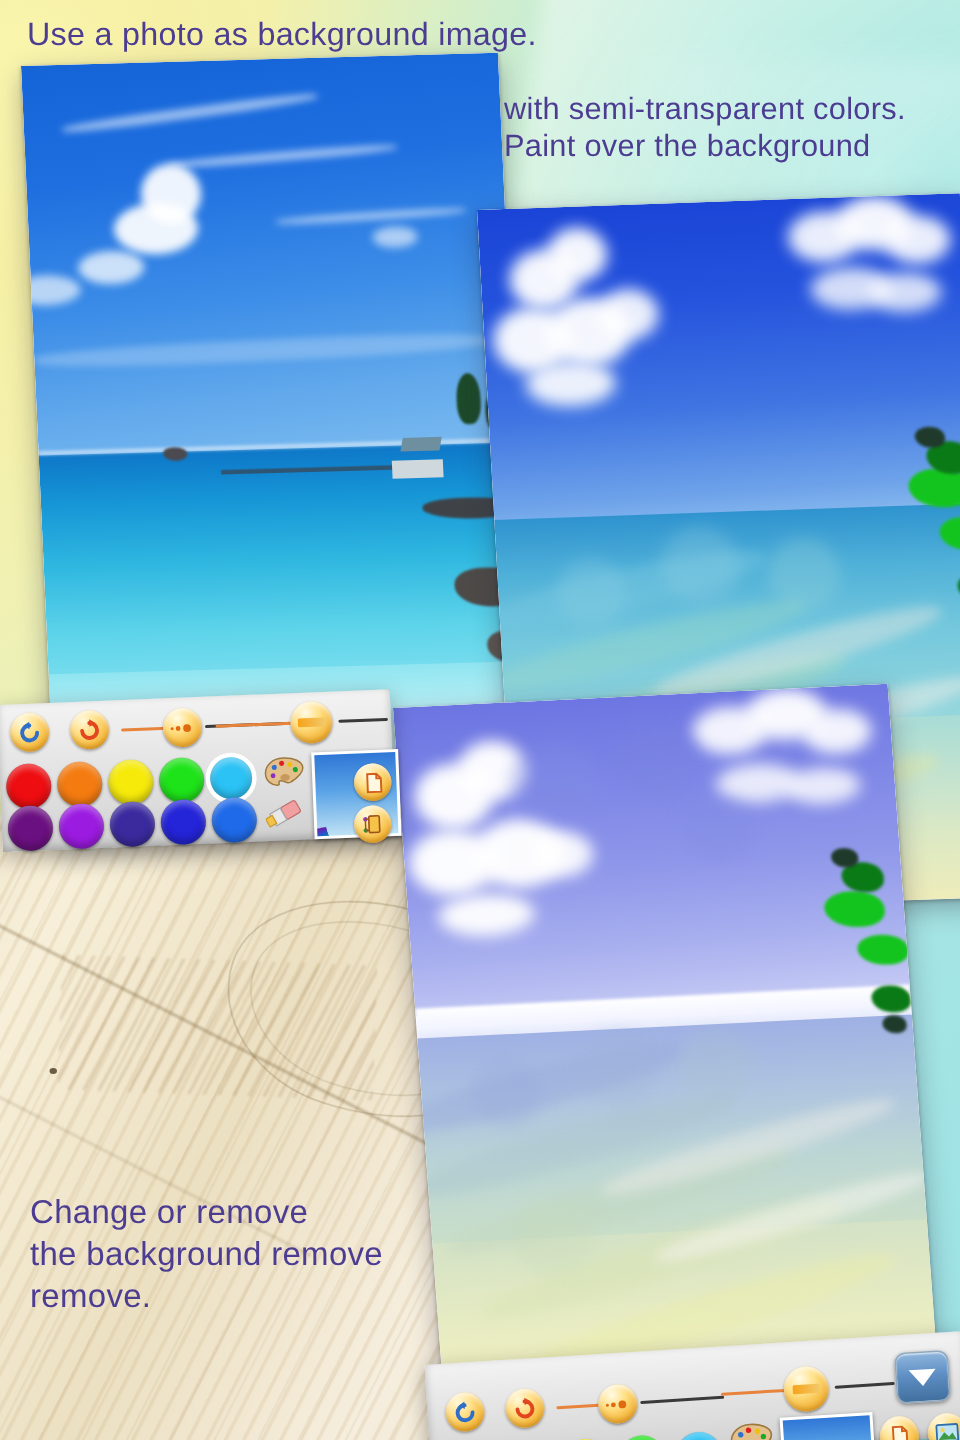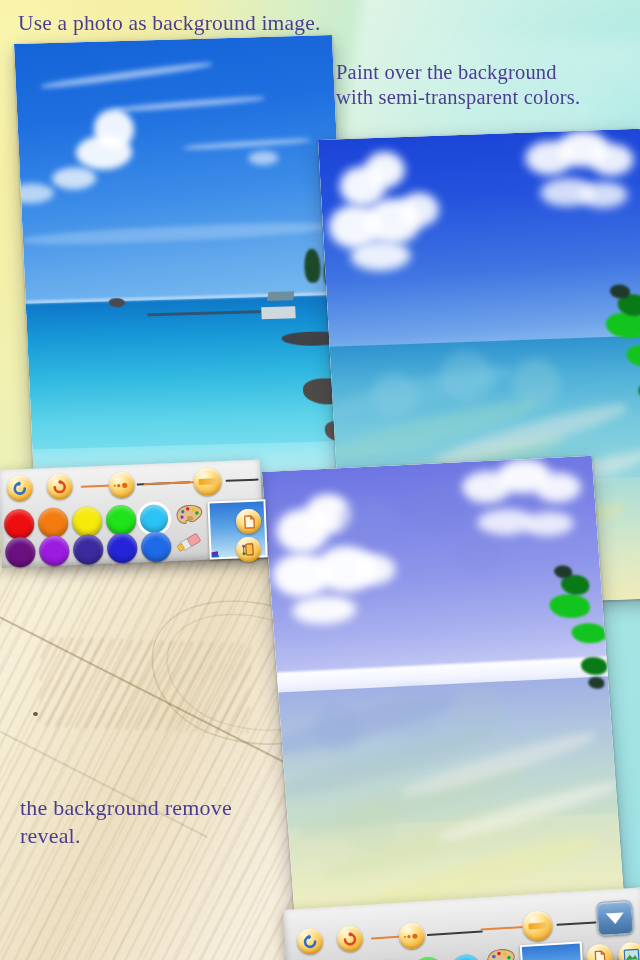--- a/index.html
+++ b/index.html
@@ -1,21 +1,21 @@
 <!DOCTYPE html>
 <html><head>
 <meta charset="utf-8">
 <style>
   html,body{margin:0;padding:0;}
   body{
     width:640px;height:960px;overflow:hidden;position:relative;
     font-family:"Liberation Sans",sans-serif;
     background:#efe9c9;
   }
-  .stage{position:absolute;inset:0;width:640px;height:960px;overflow:hidden;font-family:Liberation Serif, serif;}
+  .stage{position:absolute;inset:0;width:640px;height:960px;overflow:hidden;}
 
   
   .bg-base{position:absolute;inset:0;
     background:
       radial-gradient(120% 90% at 98% 12%, #9fe6e0 0%, #b9ecdf 22%, rgba(205,238,214,0) 60%),
       radial-gradient(90% 70% at 2% 6%, #fbf6ae 0%, #f6f0a6 18%, rgba(245,240,180,0) 62%),
       linear-gradient(115deg,#f7f2b0 0%,#e8f0bb 28%,#cdeccf 52%,#a8e5e2 74%,#9ee3e6 100%);
   }
   .bg-sheen{position:absolute;left:340px;top:-40px;width:400px;height:420px;
     background:linear-gradient(135deg,rgba(255,255,255,.55),rgba(255,255,255,0) 55%),
@@ -465,22 +465,23 @@
 
   <div class="bluebtn" style="left:597px;top:901px;width:34px;height:32px;transform:rotate(-3.6deg);">
     <div class="tri-down"></div>
   </div>
 
   <div class="caption caption-1">
     <span>Use a photo as background image.</span>
   </div>
 
   <div class="caption caption-2">
+    <span>with semi-transparent colors.</span>
     <span>Paint over the background</span>
-    <span>with semi-transparent colors.</span>
   </div>
 
   <div class="caption caption-3">
+    <span>Change or remove</span>
     <span>the background remove</span>
-    <span>reveal.</span>
+    <span>remove.</span>
   </div>
 
 </div>
 
 </body></html>

